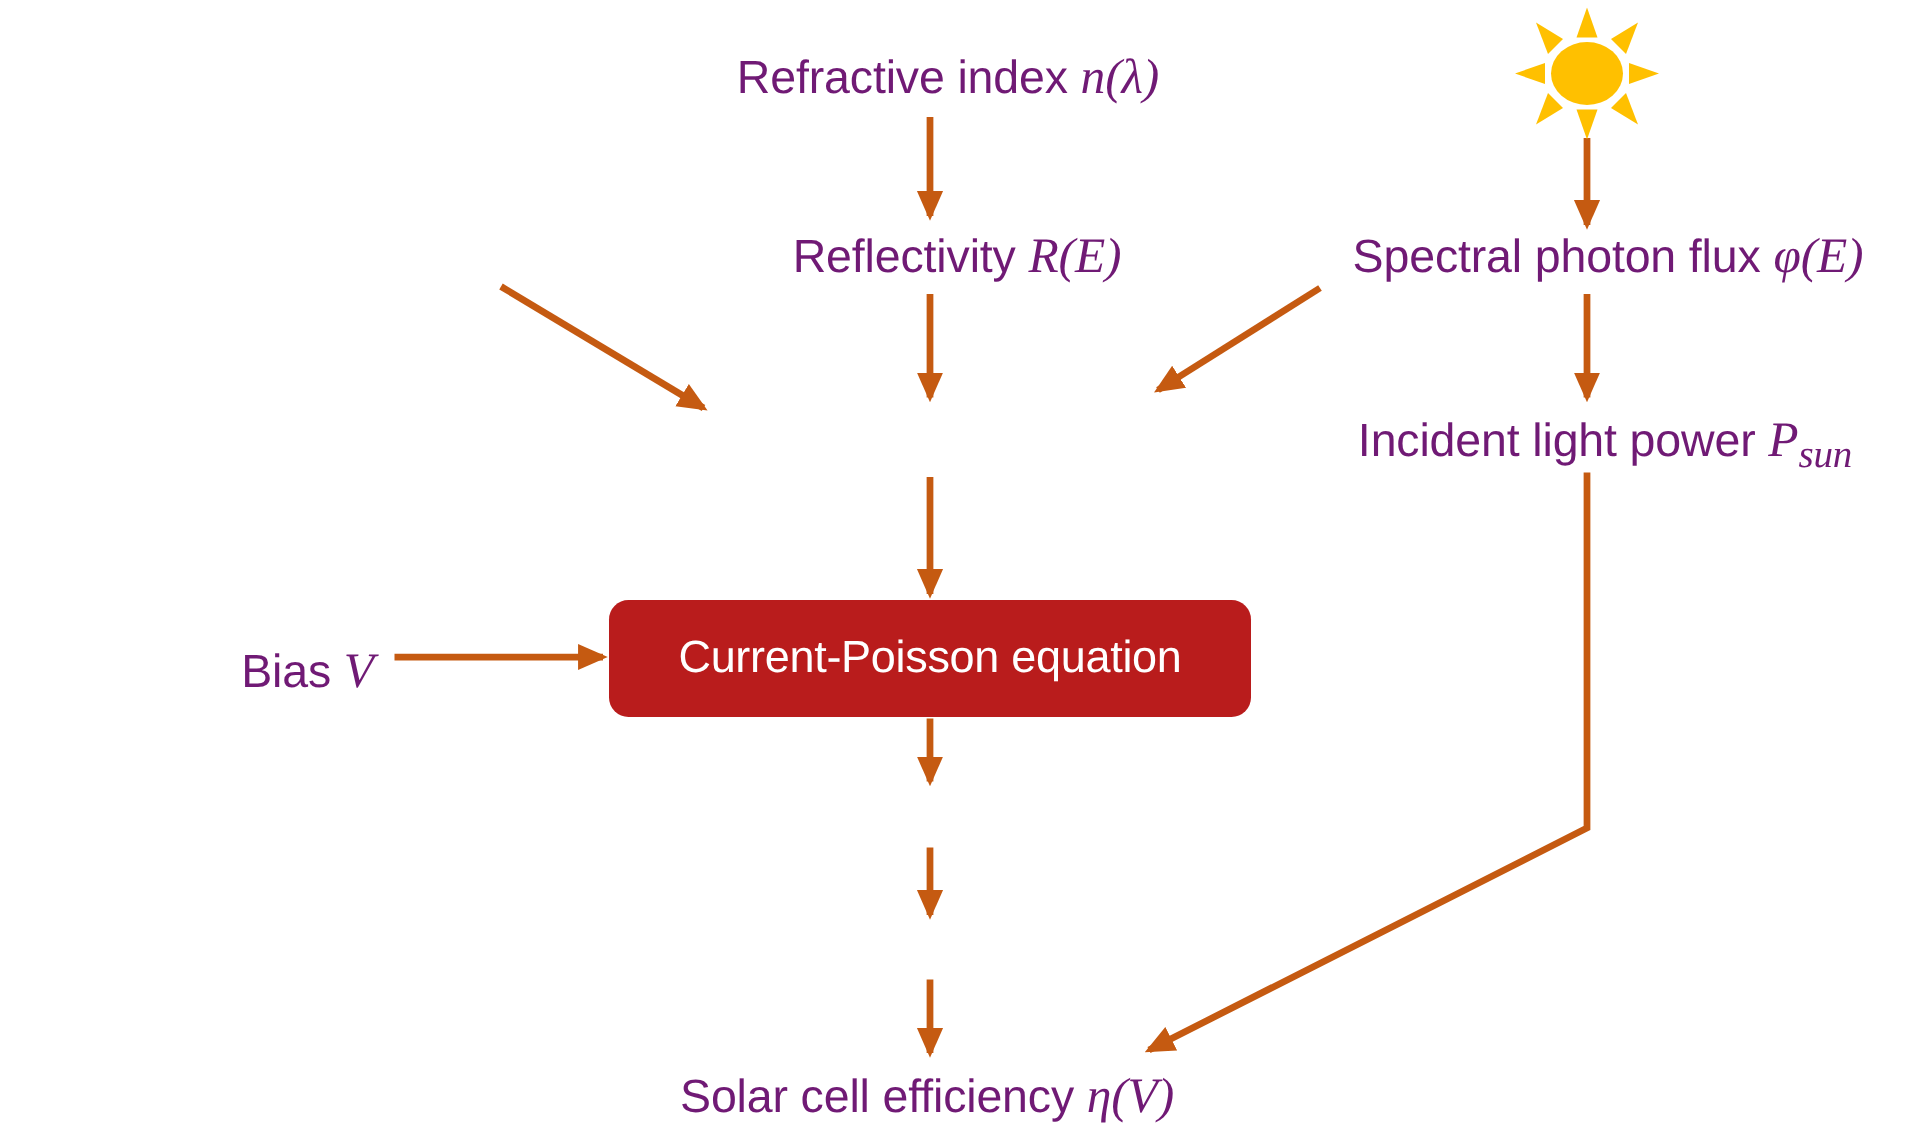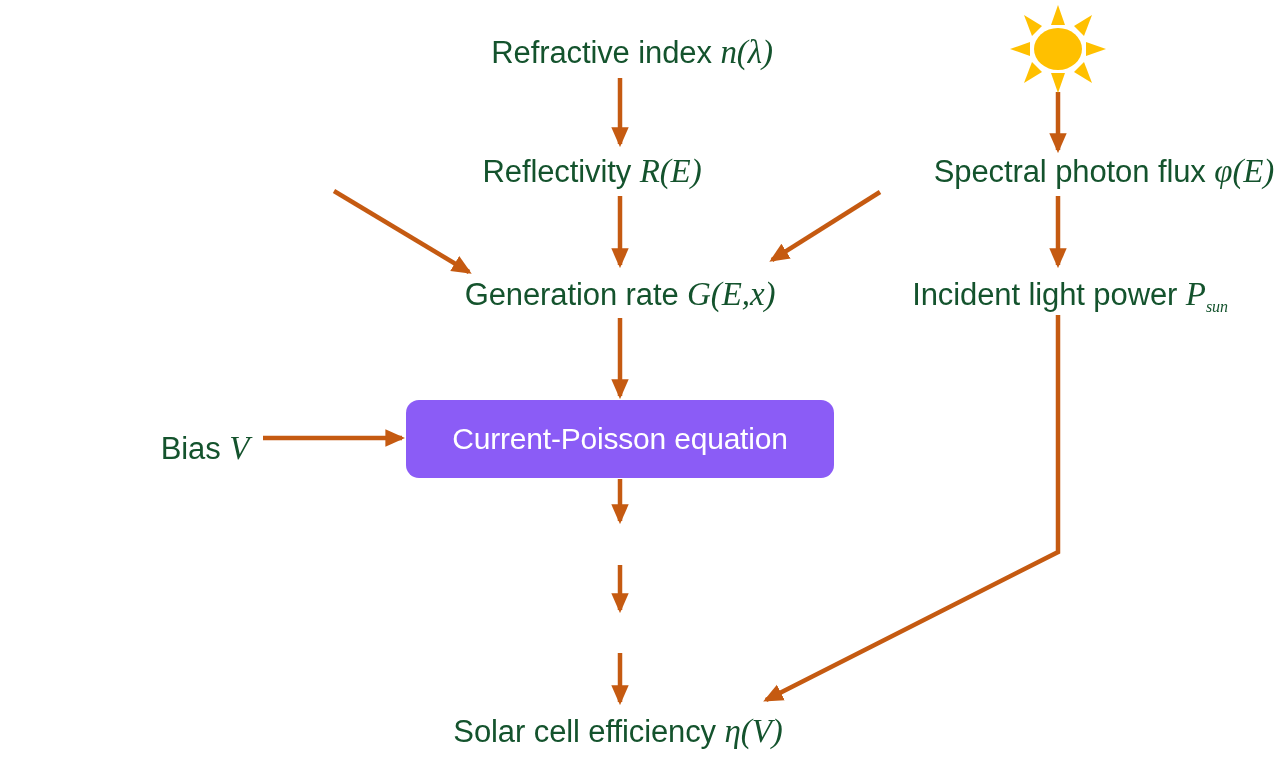--- a/index.html
+++ b/index.html
@@ -11,50 +11,50 @@
   #canvas {
     position: relative;
     width: 1277px;
     height: 759px;
     background: #ffffff;
     overflow: hidden;
     font-family: "Liberation Sans", sans-serif;
   }
   .node-label {
     position: absolute;
-    color: #14532d;
+    color: #701a75;
     font-size: 31px;
     font-family: "Liberation Sans", sans-serif;
     font-weight: 400;
     white-space: nowrap;
     line-height: 1;
     letter-spacing: -0.1px;
   }
   .node-label .sym {
     font-family: "Liberation Serif", serif;
     font-style: italic;
     font-size: 33px;
   }
   .node-label .sub {
     font-family: "Liberation Serif", serif;
     font-style: italic;
-    font-size: 16px;
+    font-size: 26px;
     vertical-align: sub;
   }
   .center-label {
     transform: translateX(-50%);
     text-align: center;
   }
   #process-box {
     position: absolute;
     left: 406px;
     top: 400px;
     width: 428px;
     height: 78px;
-    background: #8b5cf6;
+    background: #b91c1c;
     border-radius: 13px;
     display: flex;
     align-items: center;
     justify-content: center;
     box-sizing: border-box;
   }
   #process-box-label {
     color: #ffffff;
     font-size: 30px;
     font-family: "Liberation Sans", sans-serif;
@@ -126,31 +126,28 @@
       <polygon points="14,78 32,67 22,57"></polygon>
       <polygon points="82,78 64,67 74,57"></polygon>
     </g>
   </svg>
 
   <div class="node-label center-label" style="left:632px; top:36px;">
     <span>Refractive index </span><span class="sym">n(λ)</span>
   </div>
 
 
-  <div class="node-label center-label" style="left:592px; top:155px;">
+  <div class="node-label center-label" style="left:638px; top:155px;">
     <span>Reflectivity </span><span class="sym">R(E)</span>
   </div>
 
-  <div class="node-label center-label" style="left:1072px; top:155px;margin-left:32px;">
+  <div class="node-label center-label" style="left:1072px; top:155px;">
     <span>Spectral photon flux </span><span class="sym">φ(E)</span>
   </div>
 
-  <div class="node-label center-label" style="left:620px; top:278px;">
-    <span>Generation rate </span><span class="sym">G(E,x)</span>
-  </div>
 
   <div class="node-label center-label" style="left:1070px; top:278px;">
     <span>Incident light power </span><span class="sym">P</span><span class="sub">sun</span>
   </div>
 
   <div class="node-label center-label" style="left:205px; top:432px;">
     <span>Bias </span><span class="sym">V</span>
   </div>
 
 

